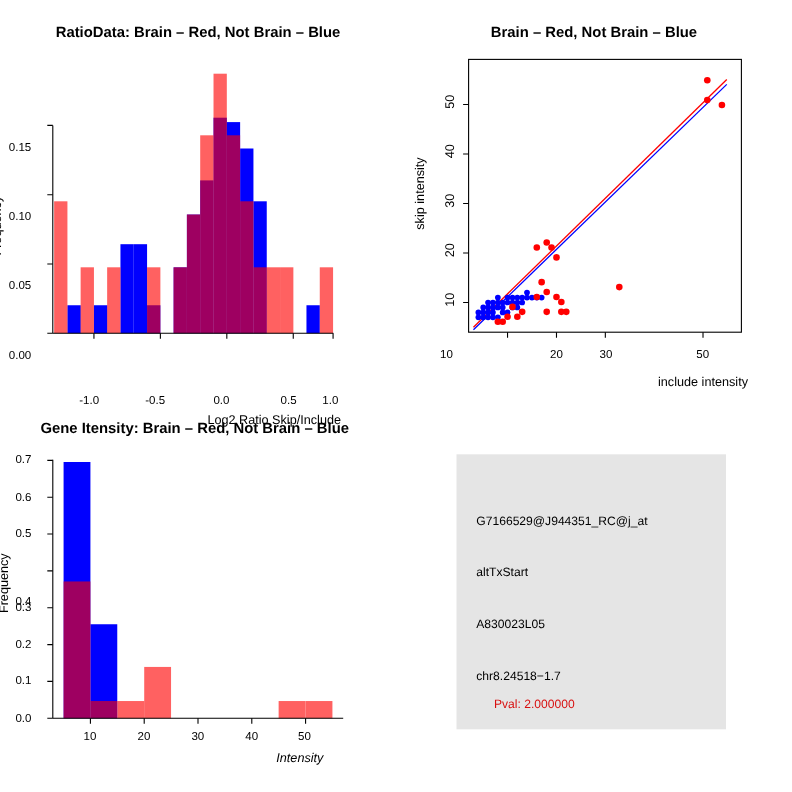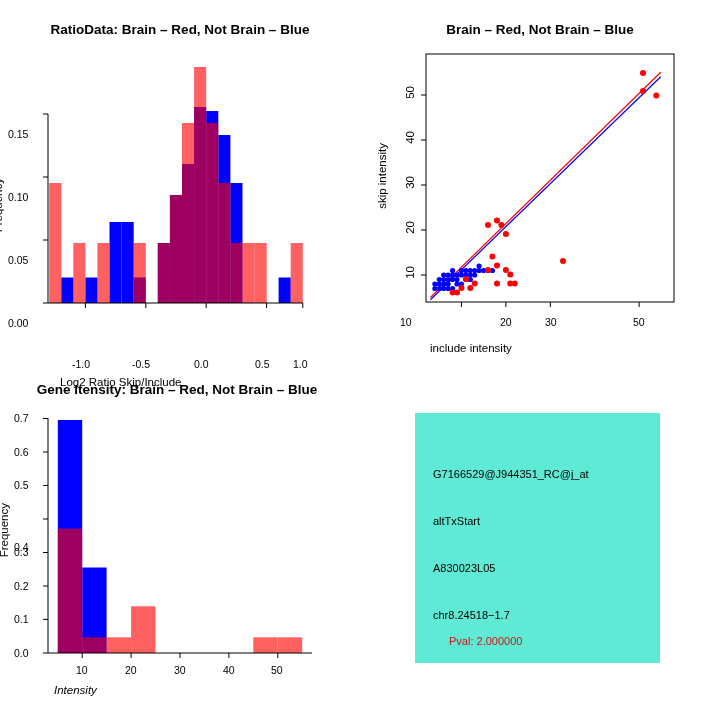--- a/index.html
+++ b/index.html
@@ -1,24 +1,24 @@
 <!DOCTYPE html>
 <html><head>
 <meta charset="utf-8">
 <style>
   html,body{margin:0;padding:0;}
   body{width:720px;height:720px;background:#ffffff;font-family:"Liberation Sans",sans-serif;color:#000;}
   #root{position:relative;width:720px;height:720px;padding-left:40px;}
   .panel{position:absolute;}
   .ttl{font-weight:bold;font-size:13.5px;text-align:center;white-space:nowrap;}
-  .axlabel{font-size:11.5px;text-align:left;}
+  .axlabel{font-size:11.5px;text-align:right;}
   .ticklab{font-size:10.5px;position:absolute;white-space:nowrap;}
   .vert{writing-mode:vertical-rl;transform:rotate(180deg);font-size:11.5px;}
   svg{display:block;}
-  .infobox{background:#5eead4;}
+  .infobox{background:#e5e5e5;}
   .infotext{font-size:11px;position:absolute;white-space:nowrap;}
   .pval{color:#d81010;}
 </style>
 </head>
 <body>
 
 <div id="root">
 
   <div class="panel" style="left:0px;top:8px;width:360px;height:360px;">
     <div class="ttl" style="position:absolute;left:0;top:14px;width:360px;">RatioData: Brain – Red, Not Brain – Blue</div>

